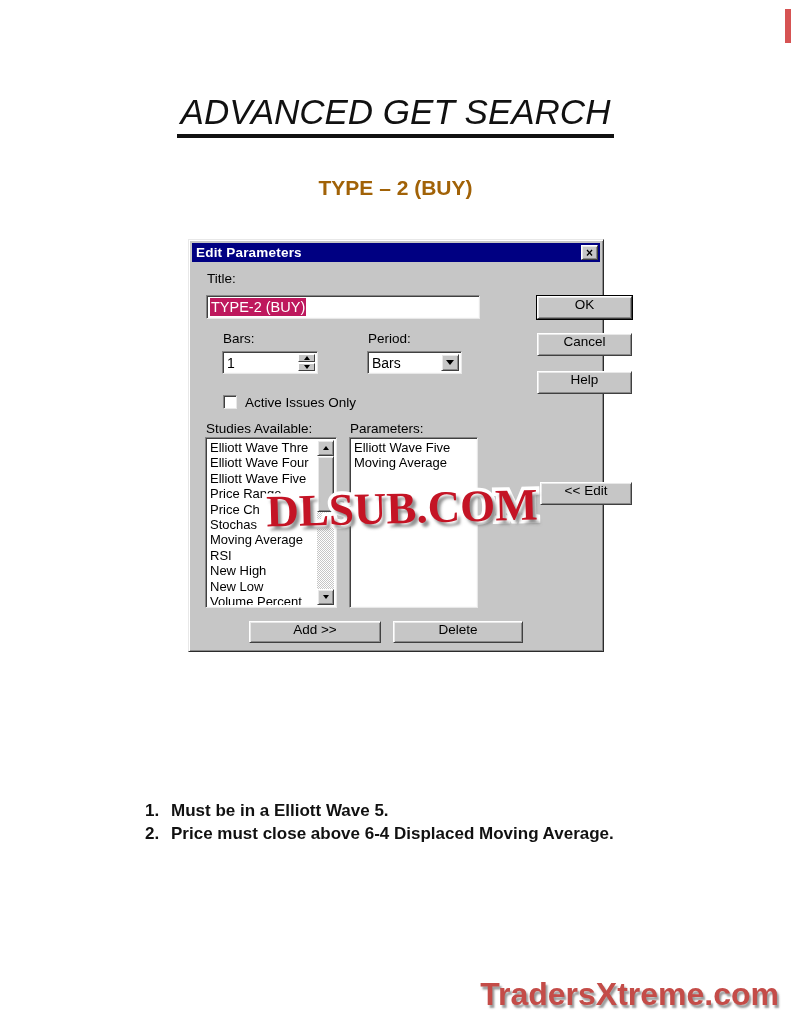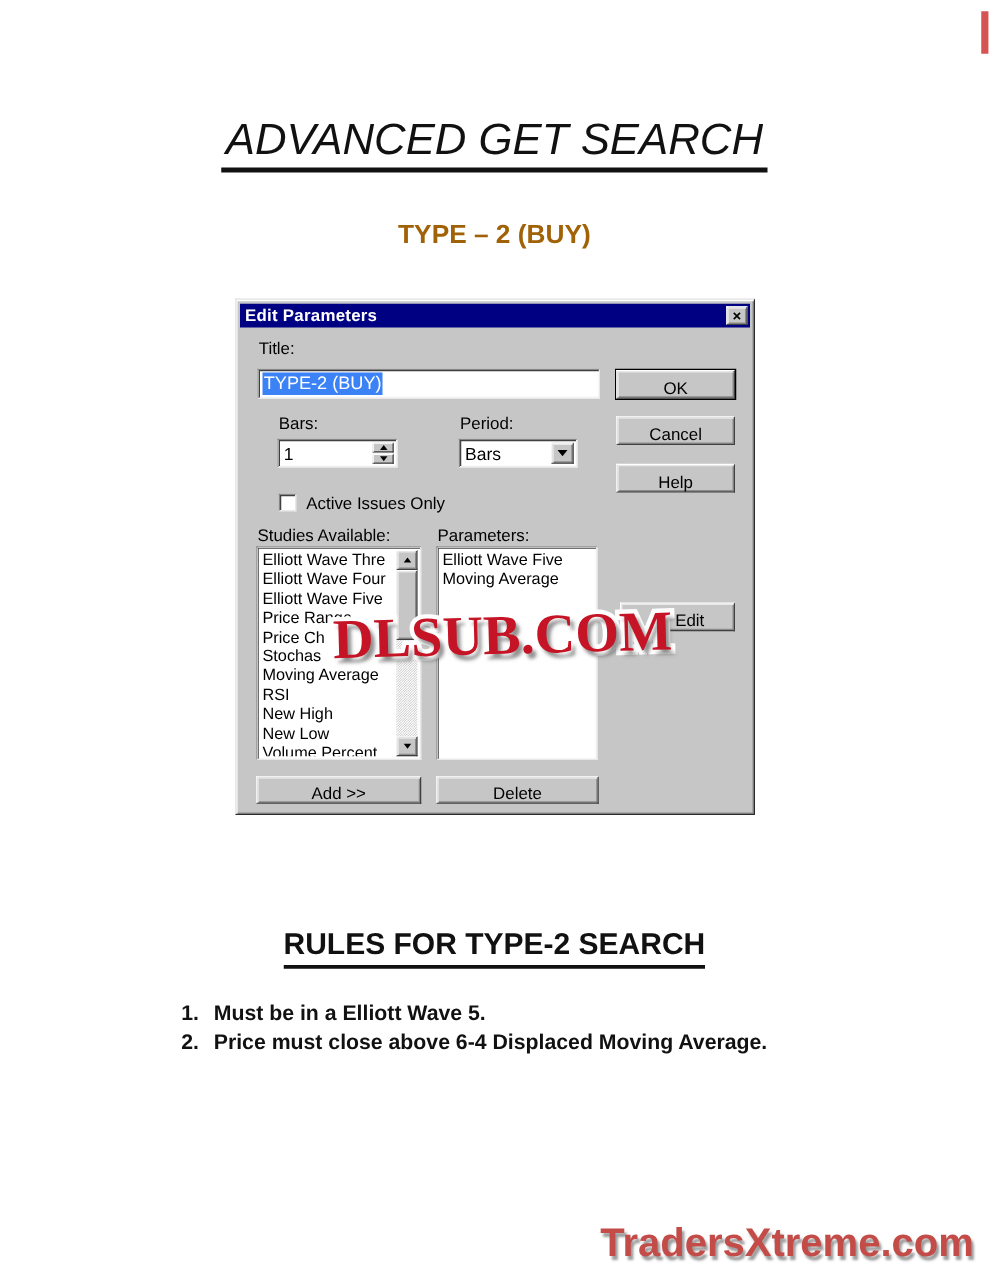--- a/index.html
+++ b/index.html
@@ -68,28 +68,28 @@
     font-size:12px; font-weight:bold; line-height:1; color:#000;
   }
   .lbl { position:absolute; white-space:nowrap; }
 
   .well {
     position:absolute; background:#fff;
     border:1px solid; border-color:#868686 #e8e8e8 #e8e8e8 #868686;
     box-shadow:inset 1px 1px 0 #404040, inset -1px -1px 0 #fbfbfb;
   }
   .title-input { left:17px; top:55px; width:274px; height:24px; display:flex; align-items:center; padding-left:3px; overflow:hidden; }
-  .sel-text { background:#3b82f6; color:#fff; font-size:14.5px; padding:1px 1px; white-space:nowrap; }
+  .sel-text { background:#be185d; color:#fff; font-size:14.5px; padding:1px 1px; white-space:nowrap; }
 
   .btn95 {
     position:absolute; background:#c6c6c6;
     border:1px solid; border-color:#ffffff #404040 #404040 #ffffff;
     box-shadow:inset 1px 1px 0 #e8e8e8, inset -1px -1px 0 #8a8a8a;
-    display:flex; align-items:flex-end; justify-content:center;
-    font-size:13.5px; color:#000; white-space:nowrap;
+    display:flex; align-items:flex-start; justify-content:center;
+    font-size:13.5px; color:#000; white-space:nowrap;margin-left:44px;
   }
   .btn-default { box-shadow:0 0 0 1px #000, inset 1px 1px 0 #e8e8e8, inset -1px -1px 0 #8a8a8a; }
   .btn-ok     { left:304px; top:56px;  width:95px; height:23px; }
   .btn-cancel { left:304px; top:93px;  width:95px; height:23px; }
   .btn-help   { left:304px; top:131px; width:95px; height:23px; }
   .btn-edit   { left:307px; top:242px; width:92px; height:23px; }
   .btn-add    { left:16px;  top:381px; width:132px; height:22px; }
   .btn-del    { left:160px; top:381px; width:130px; height:22px; }
 
   .bars-well   { left:33px;  top:111px; width:96px; height:23px; }
@@ -238,23 +238,20 @@
     <div class="btn95 btn-add">
       <span>Add &gt;&gt;</span>
     </div>
     <div class="btn95 btn-del">
       <span>Delete</span>
     </div>
   </div>
 
   <div class="dlsub">DLSUB.COM</div>
 
-  <div class="rules-title">
-    <span>RULES FOR TYPE-2 SEARCH</span>
-  </div>
   <div class="rules-list">
     <div class="rule-row">
       <span class="rule-num">1.</span>
       <span>Must be in a Elliott Wave 5.</span>
     </div>
     <div class="rule-row">
       <span class="rule-num">2.</span>
       <span>Price must close above 6-4 Displaced Moving Average.</span>
     </div>
   </div>

